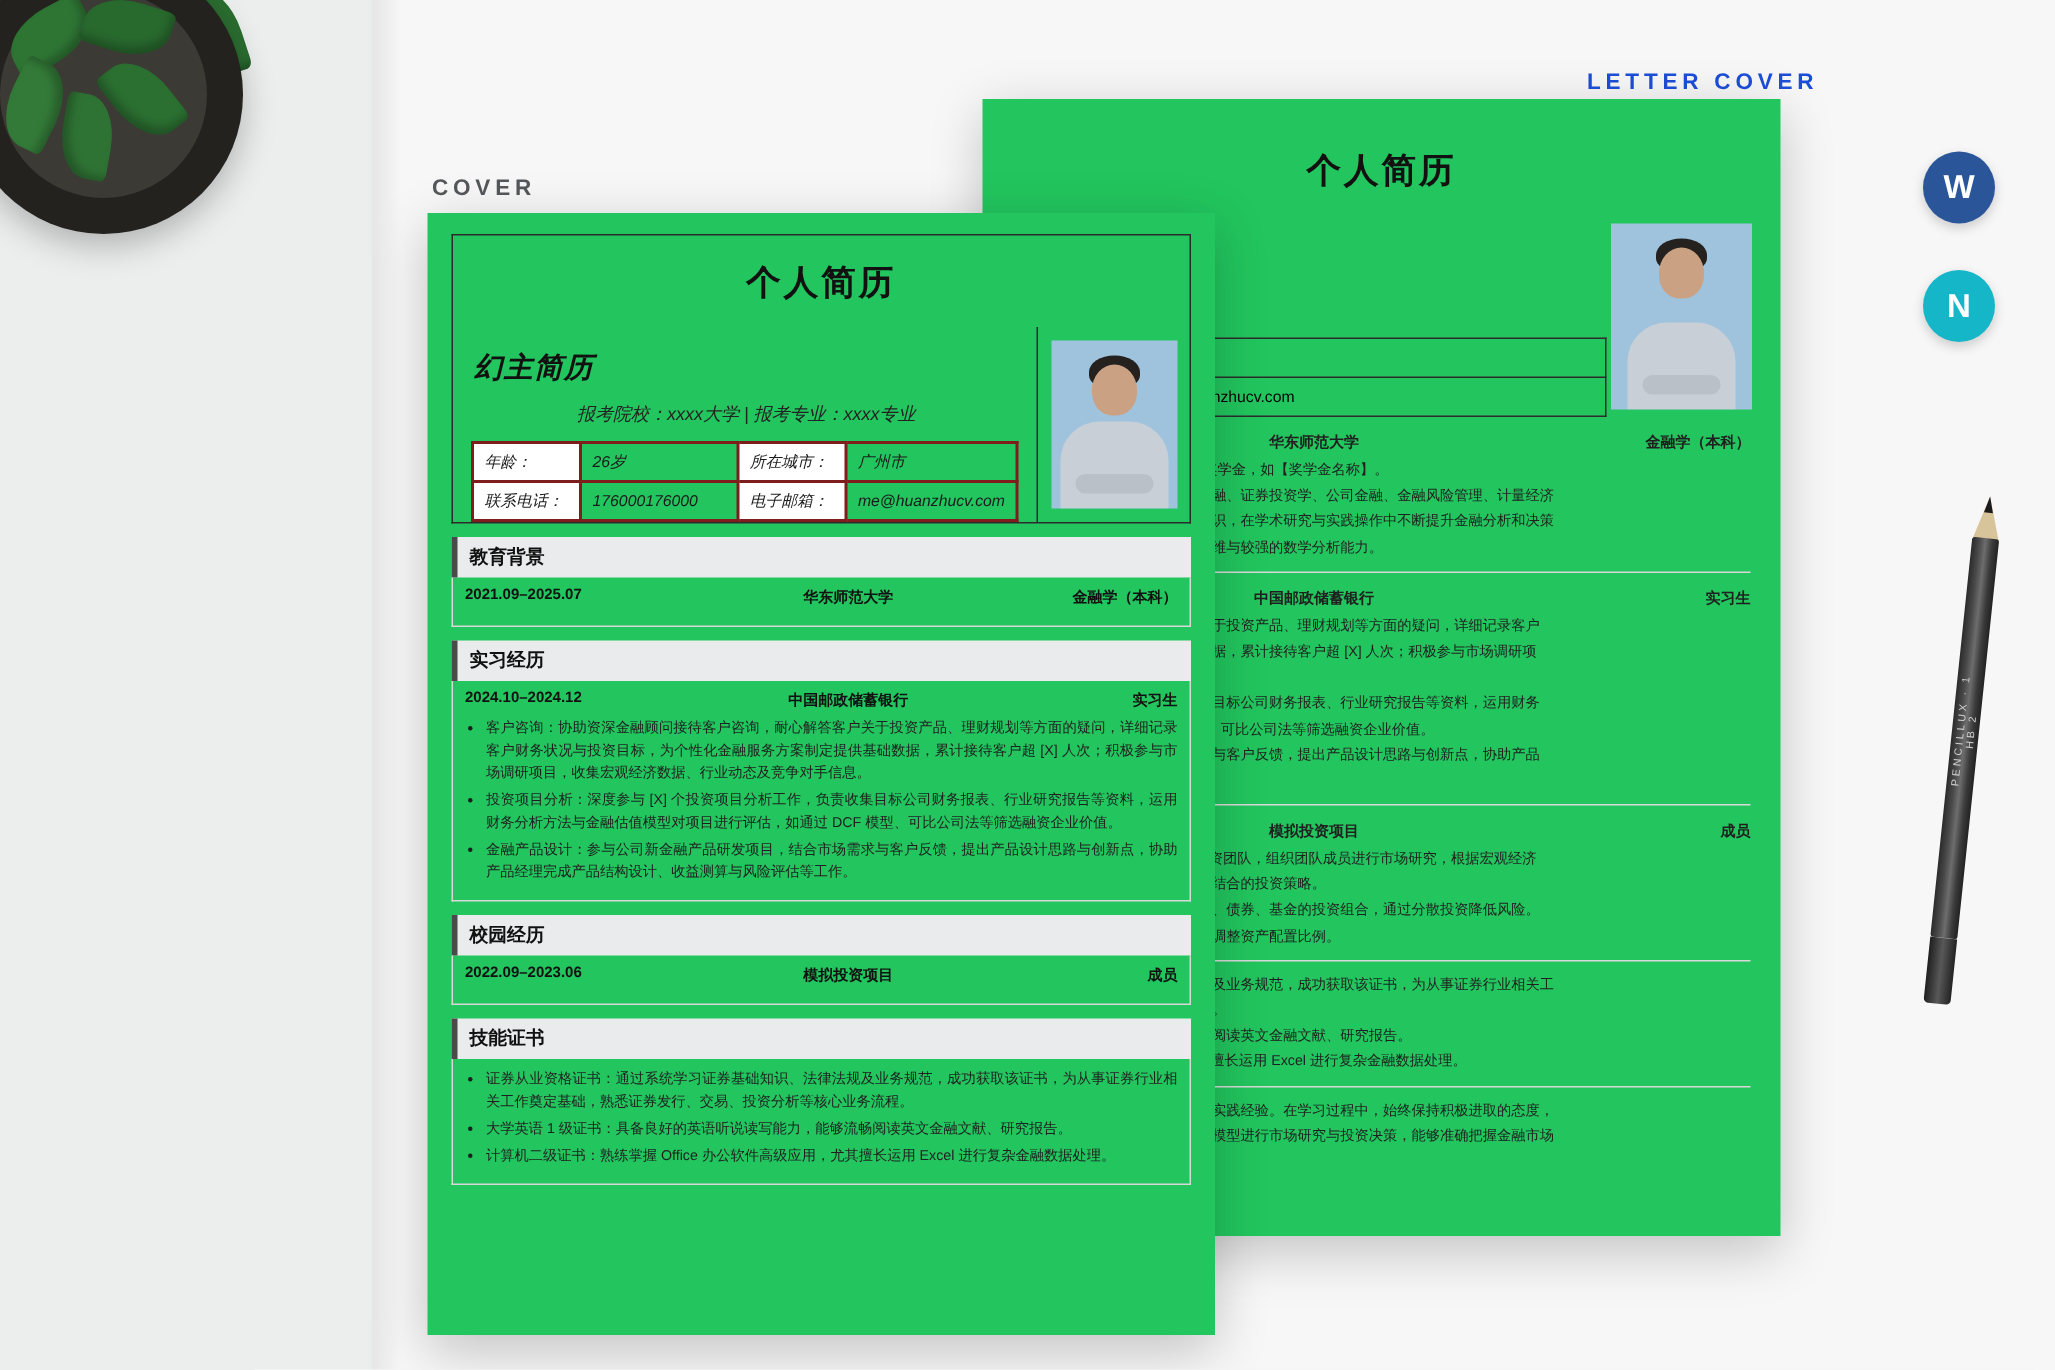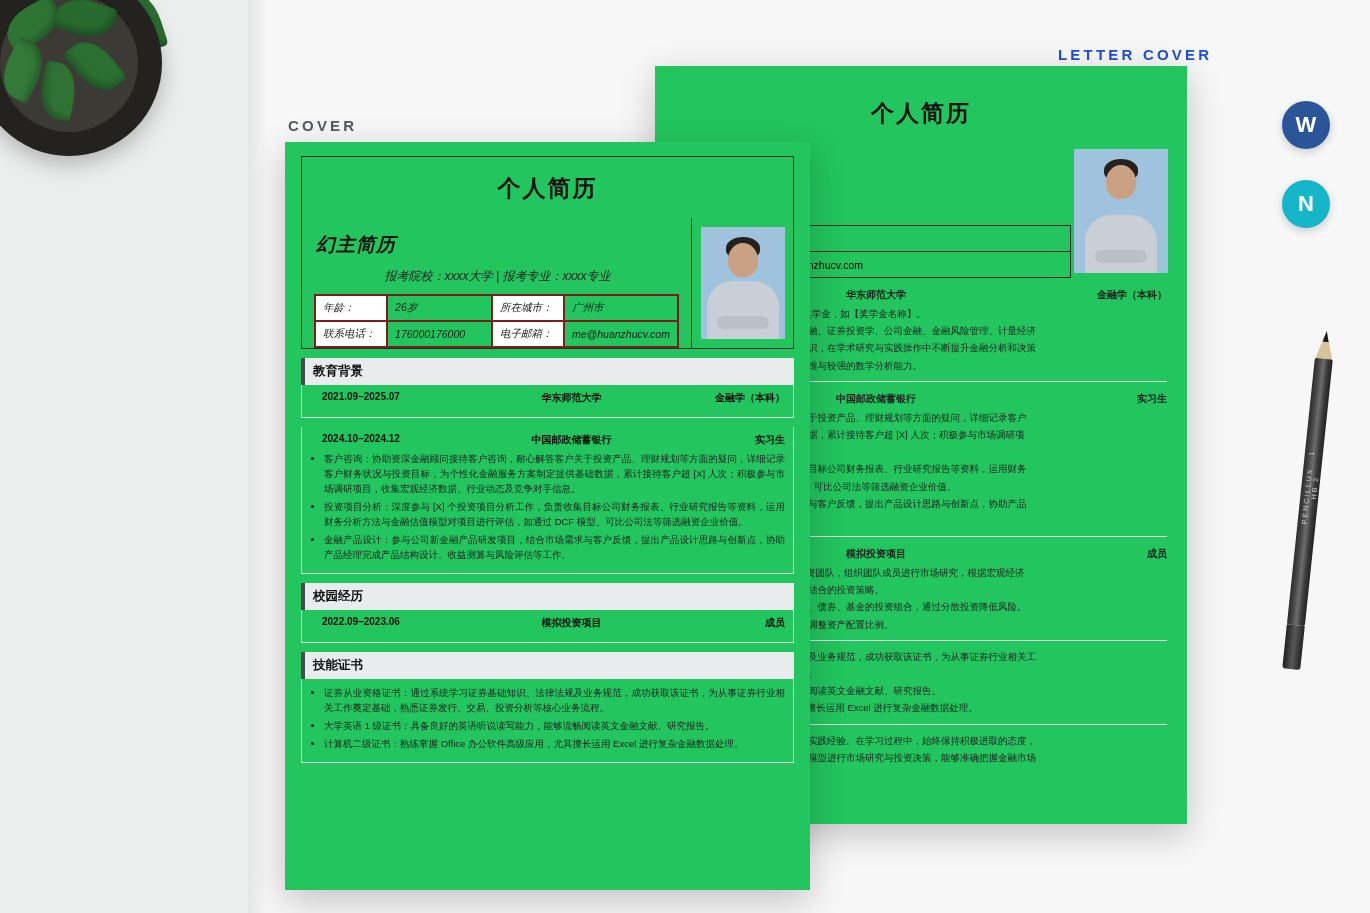--- a/index.html
+++ b/index.html
@@ -142,21 +142,21 @@
 
   
   .sec { margin-top:9px; }
   .sec-head {
     background:#e9ebec; border-left:4px solid #4a4a4a;
     font-size:12.5px; font-weight:bold; color:#111;
     padding:5px 8px;
   }
   .sec-body { border:1px solid #d8d8d8; border-top:none; padding:6px 8px 8px; }
   .row-line { display:flex; font-size:10px; font-weight:bold; color:#111; margin-bottom:4px; }
-  .row-line .a { width:118px;margin-left:12px; }
+  .row-line .a { width:118px; }
   .row-line .b { flex:1; text-align:center; }
   .row-line .c { width:82px; text-align:right; }
   ul.bul { margin:0; padding-left:14px; }
   ul.bul li { font-size:9.5px; line-height:1.58; color:#1f1f1f; margin-bottom:3px; text-align:justify; }
 
   
   .back-body { padding:0 18px; font-size:9.5px; color:#1f1f1f; }
   .back-tbl { width:100%; border-collapse:collapse; font-size:10.5px; }
   .back-tbl td { border:1px solid #2c2c2c; padding:5px 7px; height:26px; }
   .back-photo-wrap { width:100px; }
@@ -327,20 +327,21 @@
       <div class="sec-body">
         <div class="row-line">
           <div class="a">2021.09–2025.07</div>
           <div class="b">华东师范大学</div>
           <div class="c">金融学（本科）</div>
         </div>
       </div>
     </div>
 
     <div class="sec">
+      <div class="sec-head">实习经历</div>
       <div class="sec-body">
         <div class="row-line">
           <div class="a">2024.10–2024.12</div>
           <div class="b">中国邮政储蓄银行</div>
           <div class="c">实习生</div>
         </div>
         <ul class="bul">
           <li>客户咨询：协助资深金融顾问接待客户咨询，耐心解答客户关于投资产品、理财规划等方面的疑问，详细记录客户财务状况与投资目标，为个性化金融服务方案制定提供基础数据，累计接待客户超 [X] 人次；积极参与市场调研项目，收集宏观经济数据、行业动态及竞争对手信息。</li>
           <li>投资项目分析：深度参与 [X] 个投资项目分析工作，负责收集目标公司财务报表、行业研究报告等资料，运用财务分析方法与金融估值模型对项目进行评估，如通过 DCF 模型、可比公司法等筛选融资企业价值。</li>
           <li>金融产品设计：参与公司新金融产品研发项目，结合市场需求与客户反馈，提出产品设计思路与创新点，协助产品经理完成产品结构设计、收益测算与风险评估等工作。</li>

